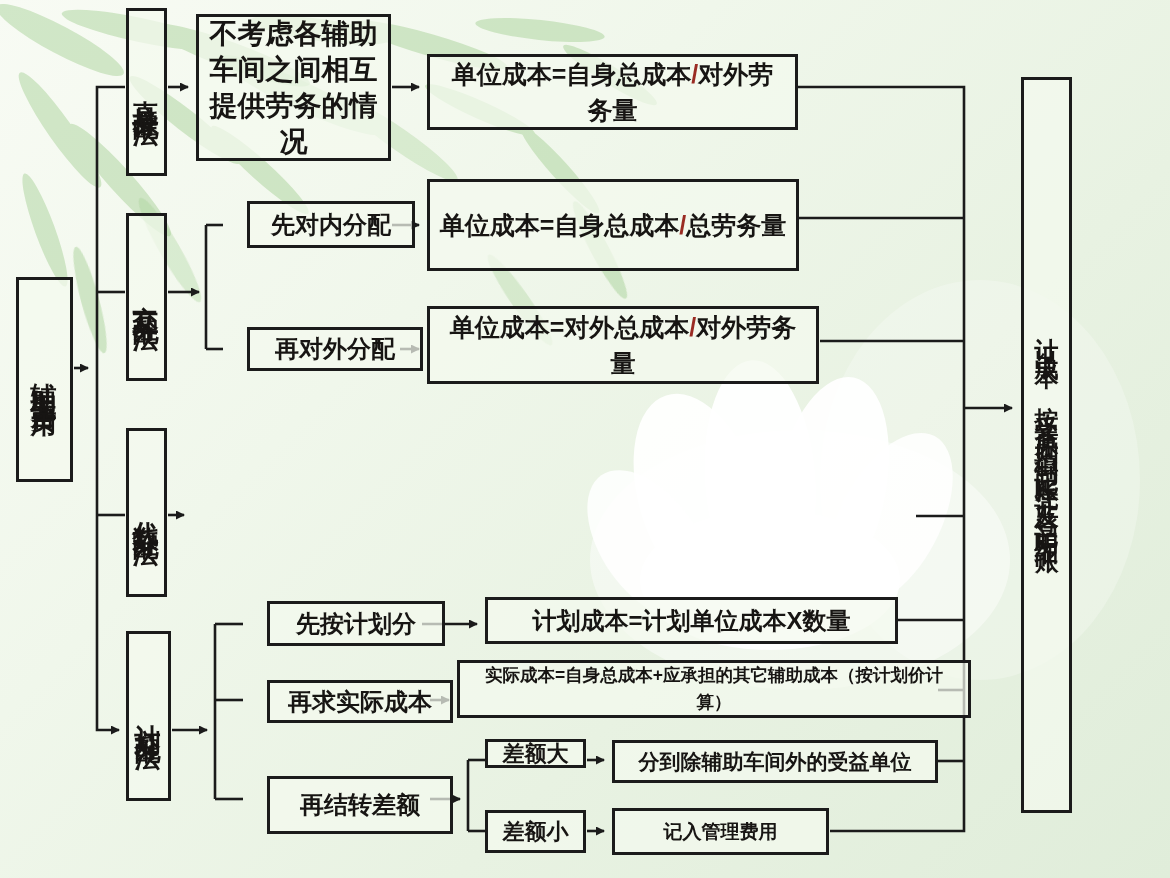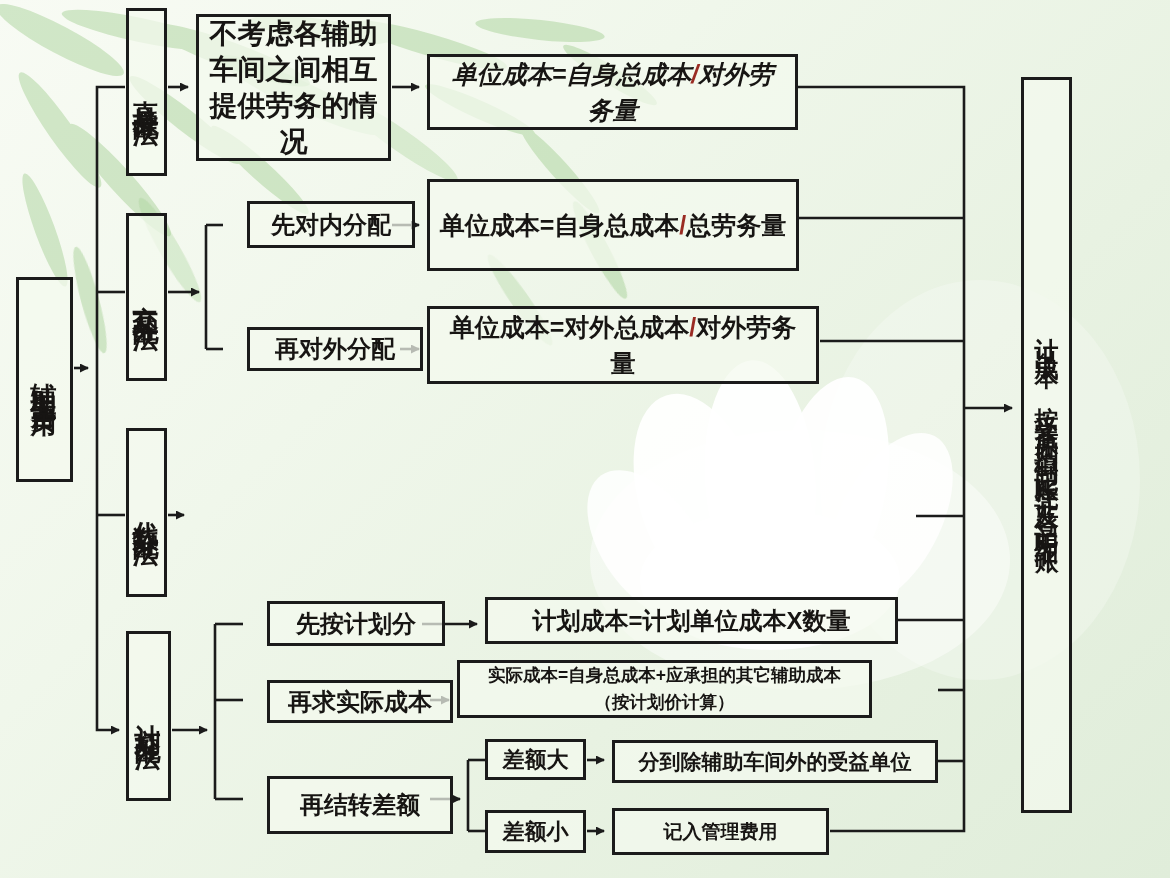--- a/index.html
+++ b/index.html
@@ -39,32 +39,32 @@
   .lbl{font-size:24px;white-space:nowrap;margin-left:24px;}
   
   #root-box   {left:16px;  top:277px; width:57px;  height:205px; font-size:26px;}
   #root-box > span{letter-spacing:6px;}
   .method > span{letter-spacing:5px;}
   #m-direct   {left:126px; top:8px;   width:41px;  height:168px; font-size:26px;}
   #m-recip    {left:126px; top:213px; width:41px;  height:168px; font-size:26px;}
   #m-algebra  {left:126px; top:428px; width:41px;  height:169px; font-size:26px;}
   #m-planned  {left:126px; top:631px; width:45px;  height:170px; font-size:26px;}
   #desc-direct{left:196px; top:14px;  width:195px; height:147px; font-size:28px; line-height:36px;}
-  #f-direct   {left:427px; top:54px;  width:371px; height:76px;  padding:0 10px;font-style:italic;}
+  #f-direct   {left:427px; top:54px;  width:371px; height:76px;  padding:0 10px;}
   #s-internal {left:223px; top:201px; width:168px; height:47px;}
   #f-internal {left:427px; top:179px; width:372px; height:92px;  padding:0 4px;}
   #s-external {left:223px; top:327px; width:176px; height:44px;}
   #f-external {left:427px; top:306px; width:392px; height:78px;  padding:0 12px;}
   #f-algebra  {left:192px; top:482px; width:724px; height:77px;  padding:0 38px;}
   #p-plan     {left:243px; top:601px; width:178px; height:45px;}
   #pf-plan    {left:485px; top:597px; width:413px; height:47px;  font-size:24px;}
   #p-actual   {left:243px; top:680px; width:186px; height:43px;}
-  #pf-actual  {left:457px; top:660px; width:415px; height:58px;  font-size:17.5px; line-height:27px; padding:0 12px;}
+  #pf-actual  {left:457px; top:660px; width:514px; height:58px;  font-size:17.5px; line-height:27px; padding:0 12px;}
   #p-diff     {left:243px; top:776px; width:186px; height:58px;text-align:center;}
-  #c-big      {left:485px; top:739px; width:101px; height:41px;  font-size:22px;}
+  #c-big      {left:485px; top:739px; width:101px; height:29px;  font-size:22px;}
   #r-big      {left:612px; top:740px; width:326px; height:43px;  font-size:21px;justify-content:center;}
   #c-small    {left:485px; top:810px; width:101px; height:43px;  font-size:22px;}
   #r-small    {left:612px; top:808px; width:217px; height:47px;  font-size:19px;}
   #sink-box   {left:1021px;top:77px;  width:51px;  height:736px; font-size:24px;}
   #sink-box > span{letter-spacing:9px;}
 </style>
 </head>
 <body>
 
 <div id="stage">

